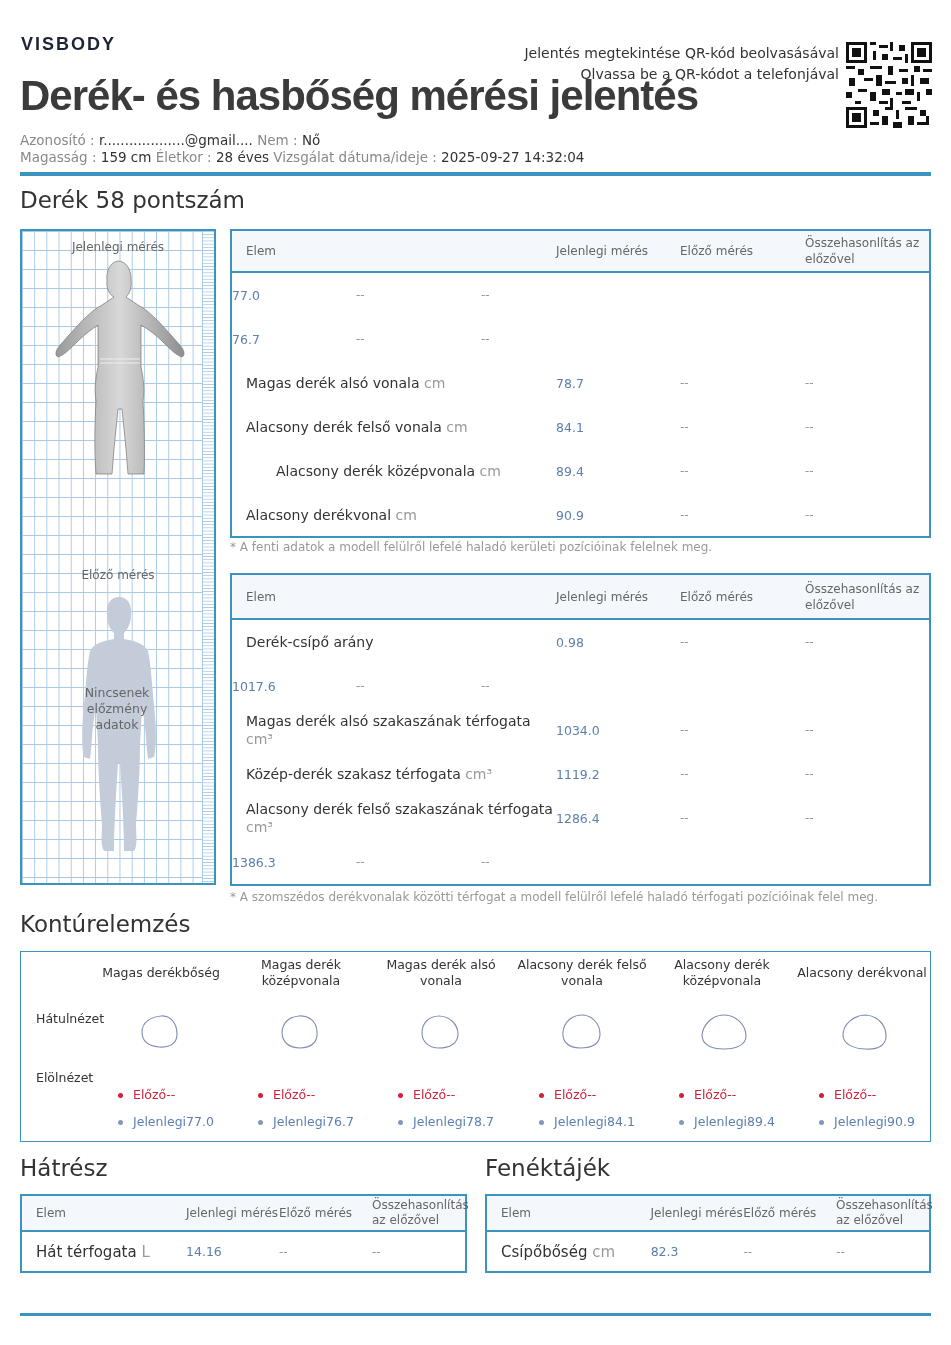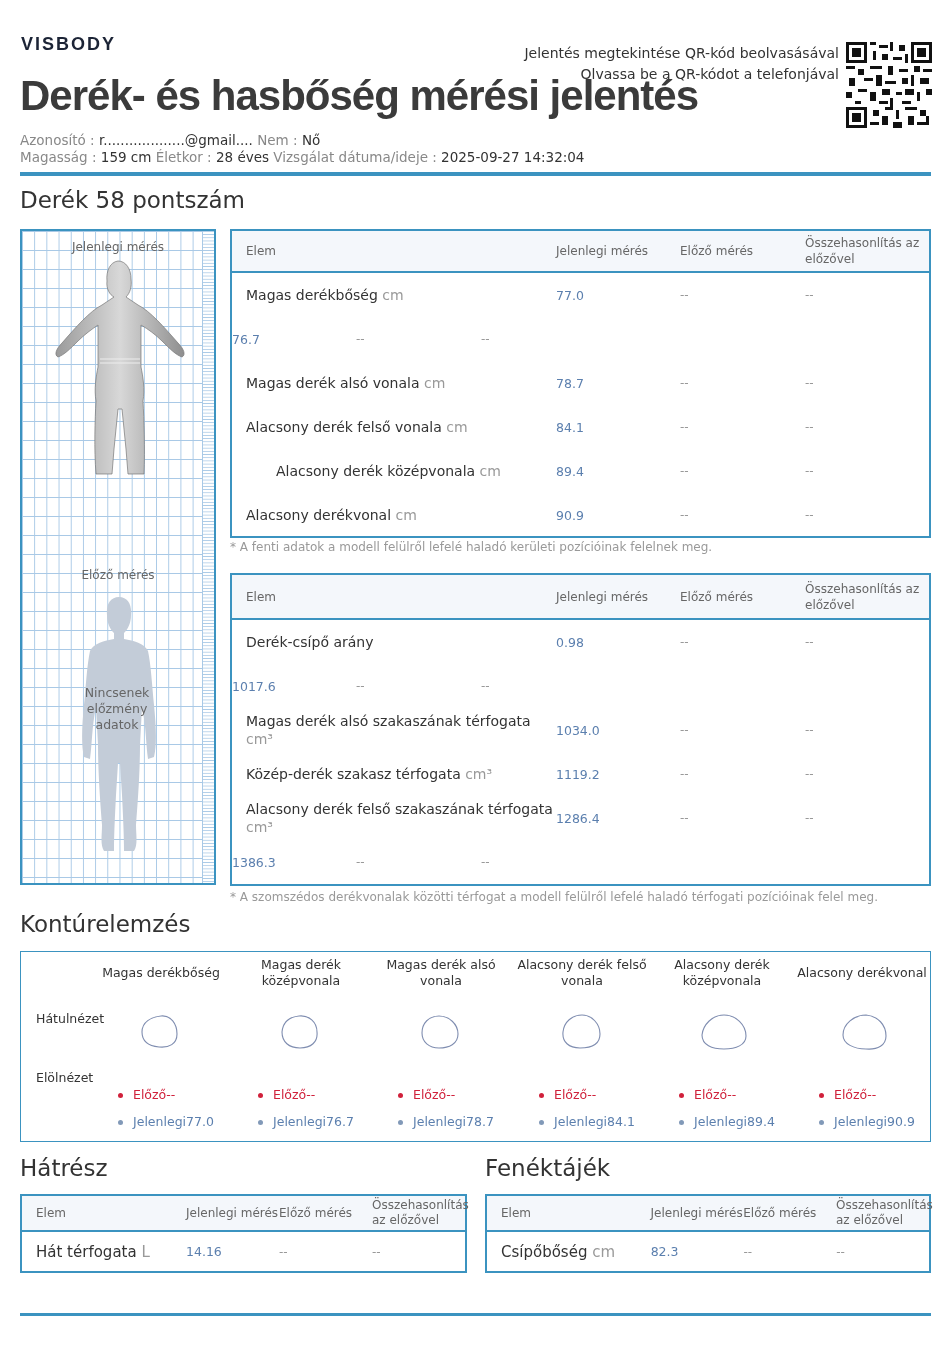--- a/index.html
+++ b/index.html
@@ -161,21 +161,20 @@
 
 <div class="tbl" style="left:230px; top:229px; width:701px; height:309px;">
   <div class="tbl-head" style="height:42px;">
     <div class="c1" style="width:324px;">Elem</div>
     <div style="width:124px;">Jelenlegi mérés</div>
     <div style="width:125px;">Előző mérés</div>
     <div style="width:124px; line-height:16px;">Összehasonlítás az előzővel</div>
   </div>
   <div id="circ-rows">
       <div class="tbl-row" style="height: 44px;">
-        <div class="c1" style="width:324px; line-height:18px;"><span>Magas derékbőség</span> <span class="unit">cm</span></div>
         <div class="val" style="width:124px;">77.0</div>
         <div class="dash" style="width:125px;">--</div>
         <div class="dash" style="width:124px;">--</div>
       </div>
       <div class="tbl-row" style="height: 44px;">
         <div class="val" style="width:124px;">76.7</div>
         <div class="dash" style="width:125px;">--</div>
         <div class="dash" style="width:124px;">--</div>
       </div>
       <div class="tbl-row" style="height: 44px;">

